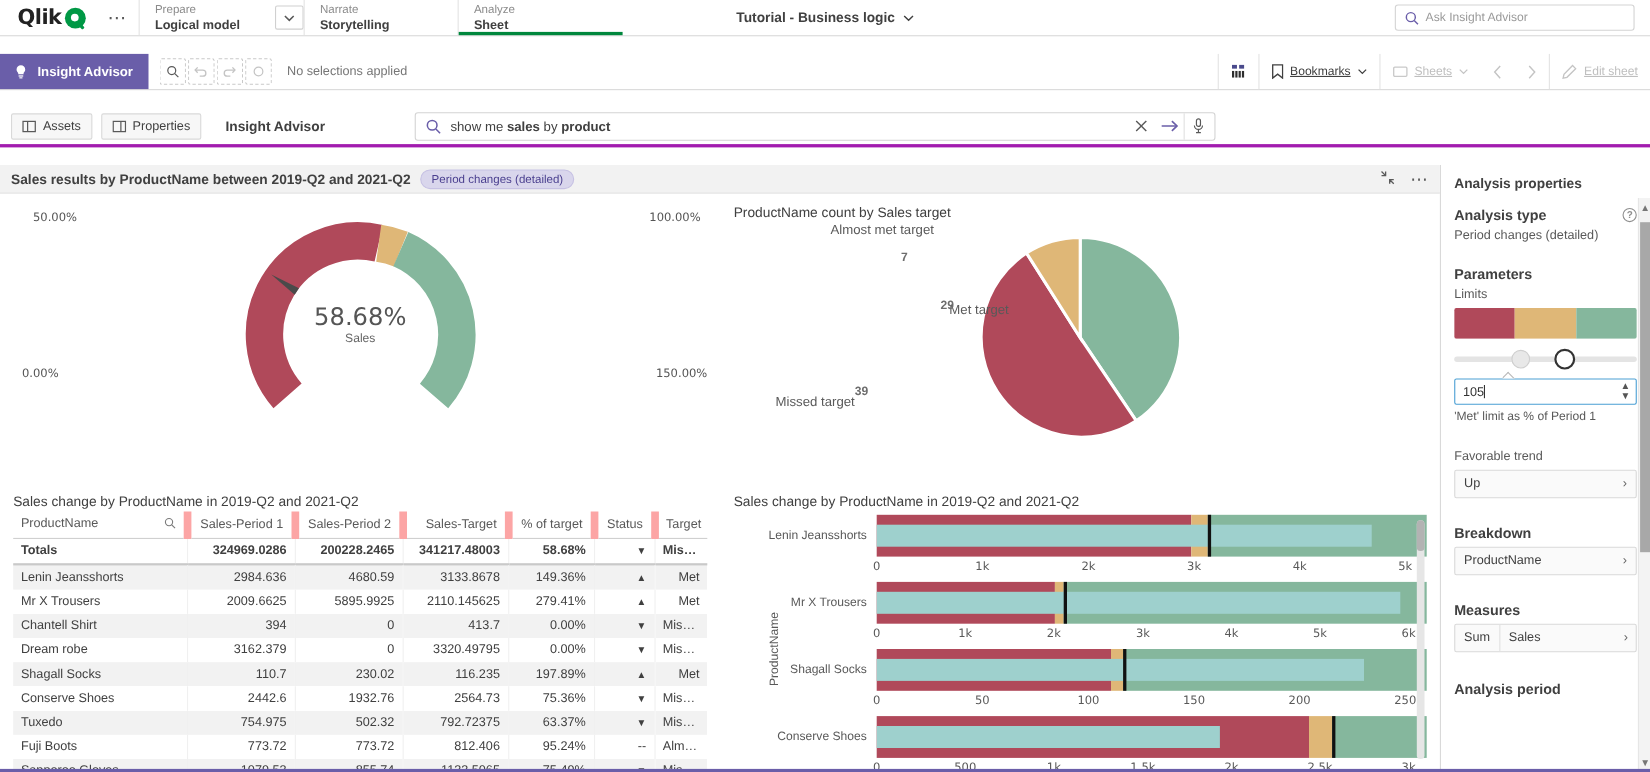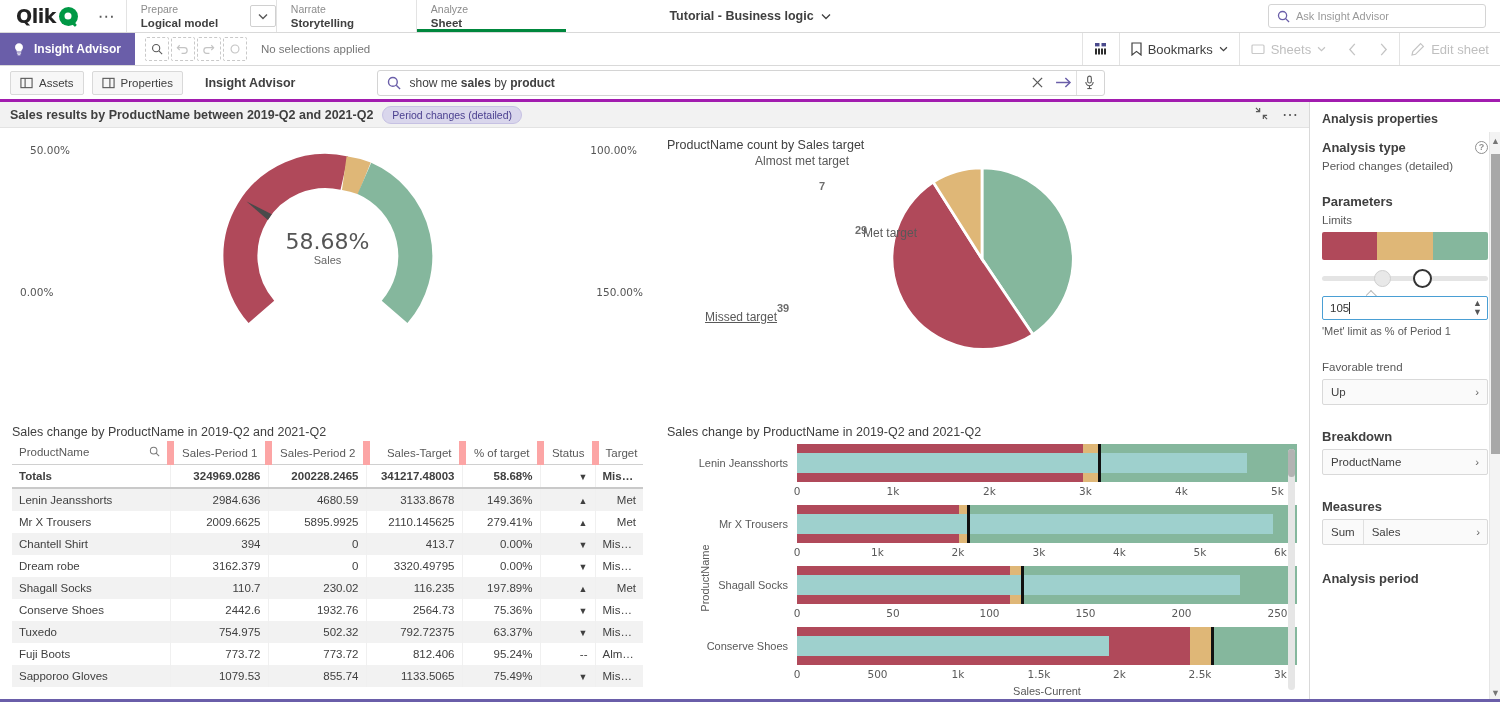--- a/index.html
+++ b/index.html
@@ -2,21 +2,21 @@
 <html><head>
 <meta charset="utf-8">
 <style>
   * { box-sizing: border-box; margin: 0; padding: 0; }
   html, body {
     width: 1500px; height: 702px;
     font-family: "Liberation Sans", sans-serif;
     font-size: 12px; color: #404040; background: #fff;
     overflow: hidden;
   }
-  .app { position: relative; width: 1500px; height: 702px; display: flex; flex-direction: column; }
+  .app { position: relative; width: 1500px; height: 702px; display: flex; flex-direction: column; gap: 16px; }
 
   
   .topbar { height: 33px; display: flex; align-items: stretch; background: #fff; border-bottom: 1px solid #d9d9d9; position: relative; }
   .qlik-logo { display: flex; align-items: center; gap: 3px; padding: 0 10px 0 16px; }
   .qlik-word { font-family: "DejaVu Sans", sans-serif; font-weight: 700; font-size: 19px; color: #222; letter-spacing: -0.5px; }
   .qlik-q { width: 19px; height: 19px; border-radius: 50%; background: #009845; position: relative; display: inline-block; }
   .qlik-q::before { content:""; position:absolute; left:50%; top:50%; transform:translate(-50%,-50%); width:7px; height:7px; border-radius:50%; background:#fff; }
   .qlik-q::after { content:""; position:absolute; right:1px; bottom:1px; width:7px; height:3px; background:#009845; transform:rotate(45deg); border-radius:1px;}
   .dots-btn { color:#595959; font-size:17px; line-height:1; padding:0 10px; display:flex; align-items:center; letter-spacing:1px;}
   .navsec { display:flex; flex-direction:column; justify-content:center; padding:0 14px; min-width:110px; border-left:1px solid #e3e3e3; position:relative; }
@@ -33,21 +33,21 @@
   .ask-box .ph { color:#9a9a9a; font-size:11px; }
 
   
   .selbar { height:33px; display:flex; align-items:stretch; border-bottom:1px solid #d9d9d9; background:#fff; }
   .ia-tab { background:#6a5ea9; color:#fff; display:flex; align-items:center; gap:8px; padding:0 14px 0 12px; min-width:100px; font-size:12px; font-weight:600; }
   .selbar-tools { display:flex; align-items:center; gap:2px; padding-left:10px; }
   .tool-btn { width:24px; height:24px; display:flex; align-items:center; justify-content:center; border:1px dashed #c9c9c9; border-radius:2px; color:#595959; }
   .tool-btn.dis { color:#c4c4c4; }
   .no-sel { color:#767676; font-size:11.5px; margin-left:12px; }
   .selbar-right { margin-left:auto; display:flex; align-items:stretch; }
-  .sb-item { display:flex; align-items:center; gap:6px; padding:0 11px; color:#404040; font-size:13px; border-left:1px solid #e3e3e3; }
+  .sb-item { display:flex; align-items:center; gap:6px; padding:0 11px; color:#404040; font-size:11px; border-left:1px solid #e3e3e3;text-decoration:underline; }
   .sb-item.dis { color:#bfbfbf; }
   .sb-item.noborder { border-left:none; }
 
   
   .iabar { height:36px; display:flex; align-items:center; gap:8px; padding:0 10px; border-bottom:3px solid #a21caf; background:#fff; }
   .chip { height:24px; border:1px solid #d9d9d9; background:#f7f7f7; border-radius:2px; display:flex; align-items:center; gap:6px; padding:0 9px; font-size:11.5px; color:#404040; }
   .iabar .ia-title { font-size:12.5px; font-weight:700; color:#404040; margin-left:14px; }
   .searchwrap { margin-left:74px; width:728px; height:26px; border:1px solid #d4d4d4; border-radius:3px; display:flex; align-items:center; padding:0 2px 0 9px; background:#fff; }
   .searchwrap .q { color:#6a5ea9; margin-right:8px; display:flex; }
   .searchtext { flex:1; font-size:12px; color:#404040; }
@@ -384,21 +384,21 @@
           <div class="pie-wrap">
             <svg class="pie" viewBox="0 0 200 200">
 
               <g transform="translate(100,100)">
                 <path d="M 0 -98 A 98 98 0 0 1 54.8 81.3 L 0 0 Z" fill="#85b79d" stroke="#fff" stroke-width="3"></path>
                 <path d="M 54.8 81.3 A 98 98 0 0 1 -52.5 -82.8 L 0 0 Z" fill="#b0495a" stroke="#fff" stroke-width="3"></path>
                 <path d="M -52.5 -82.8 A 98 98 0 0 1 0 -98 L 0 0 Z" fill="#dfb777" stroke="#fff" stroke-width="3"></path>
               </g>
             </svg>
             <span class="pie-lbl" style="left:196px; top:72px;">Met target</span>
-            <span class="pie-lbl" style="left:38px;  top:156px;text-decoration:underline;">Missed target</span>
+            <span class="pie-lbl" style="left:38px;  top:156px;">Missed target</span>
             <span class="pie-lbl" style="left:88px;  top:0px;">Almost met target</span>
             <span class="pie-num" style="left:188px; top:70px;">29</span>
             <span class="pie-num" style="left:110px; top:148px;">39</span>
             <span class="pie-num" style="left:152px; top:26px;">7</span>
           </div>
         </div>
 
         <div class="cell">
           <div class="cell-title">Sales change by ProductName in 2019-Q2 and 2021-Q2</div>
           <table class="dt">

